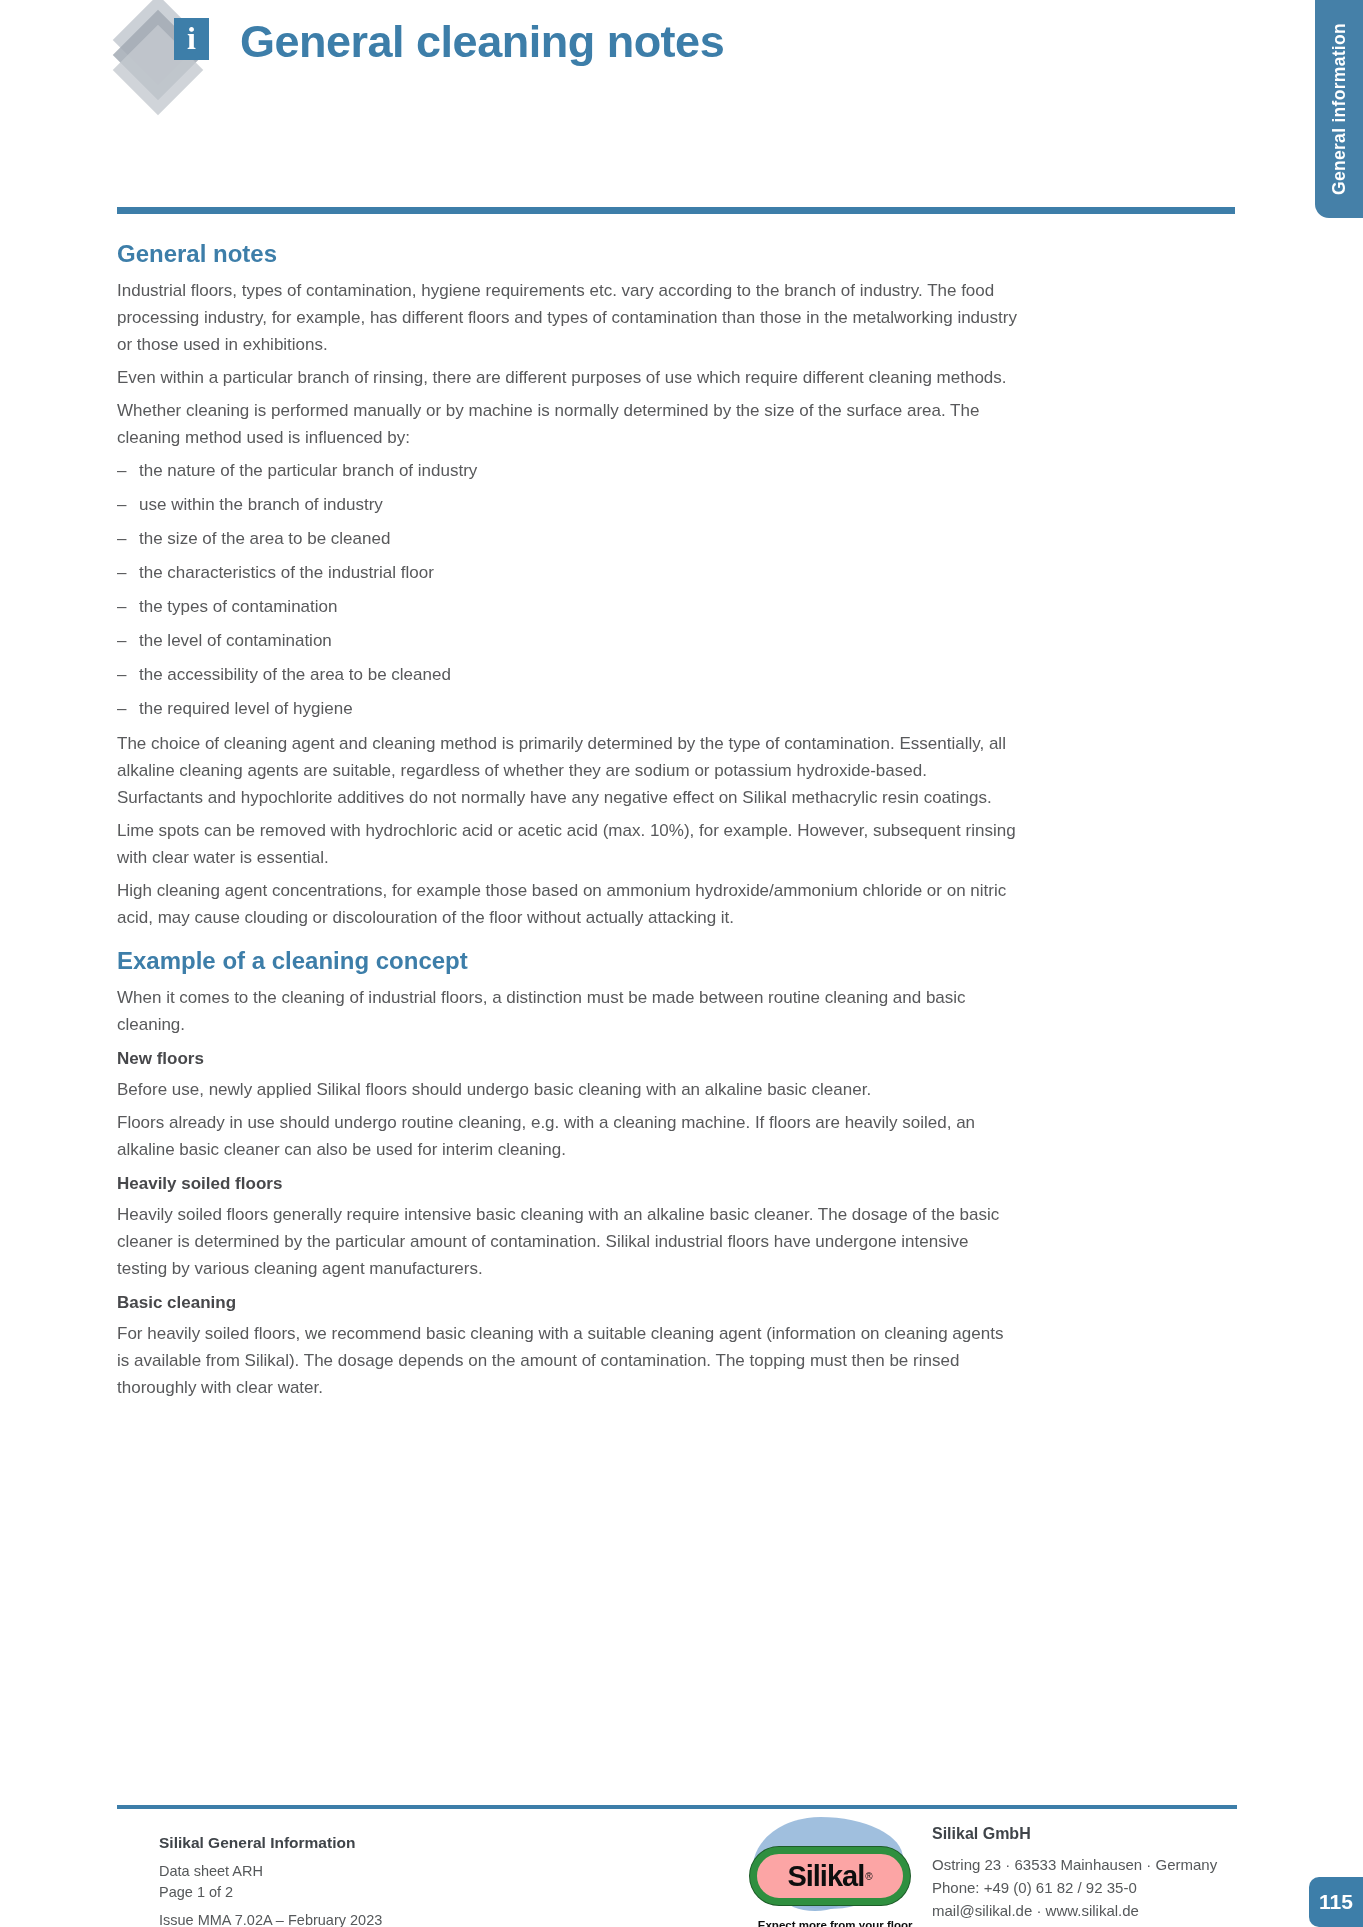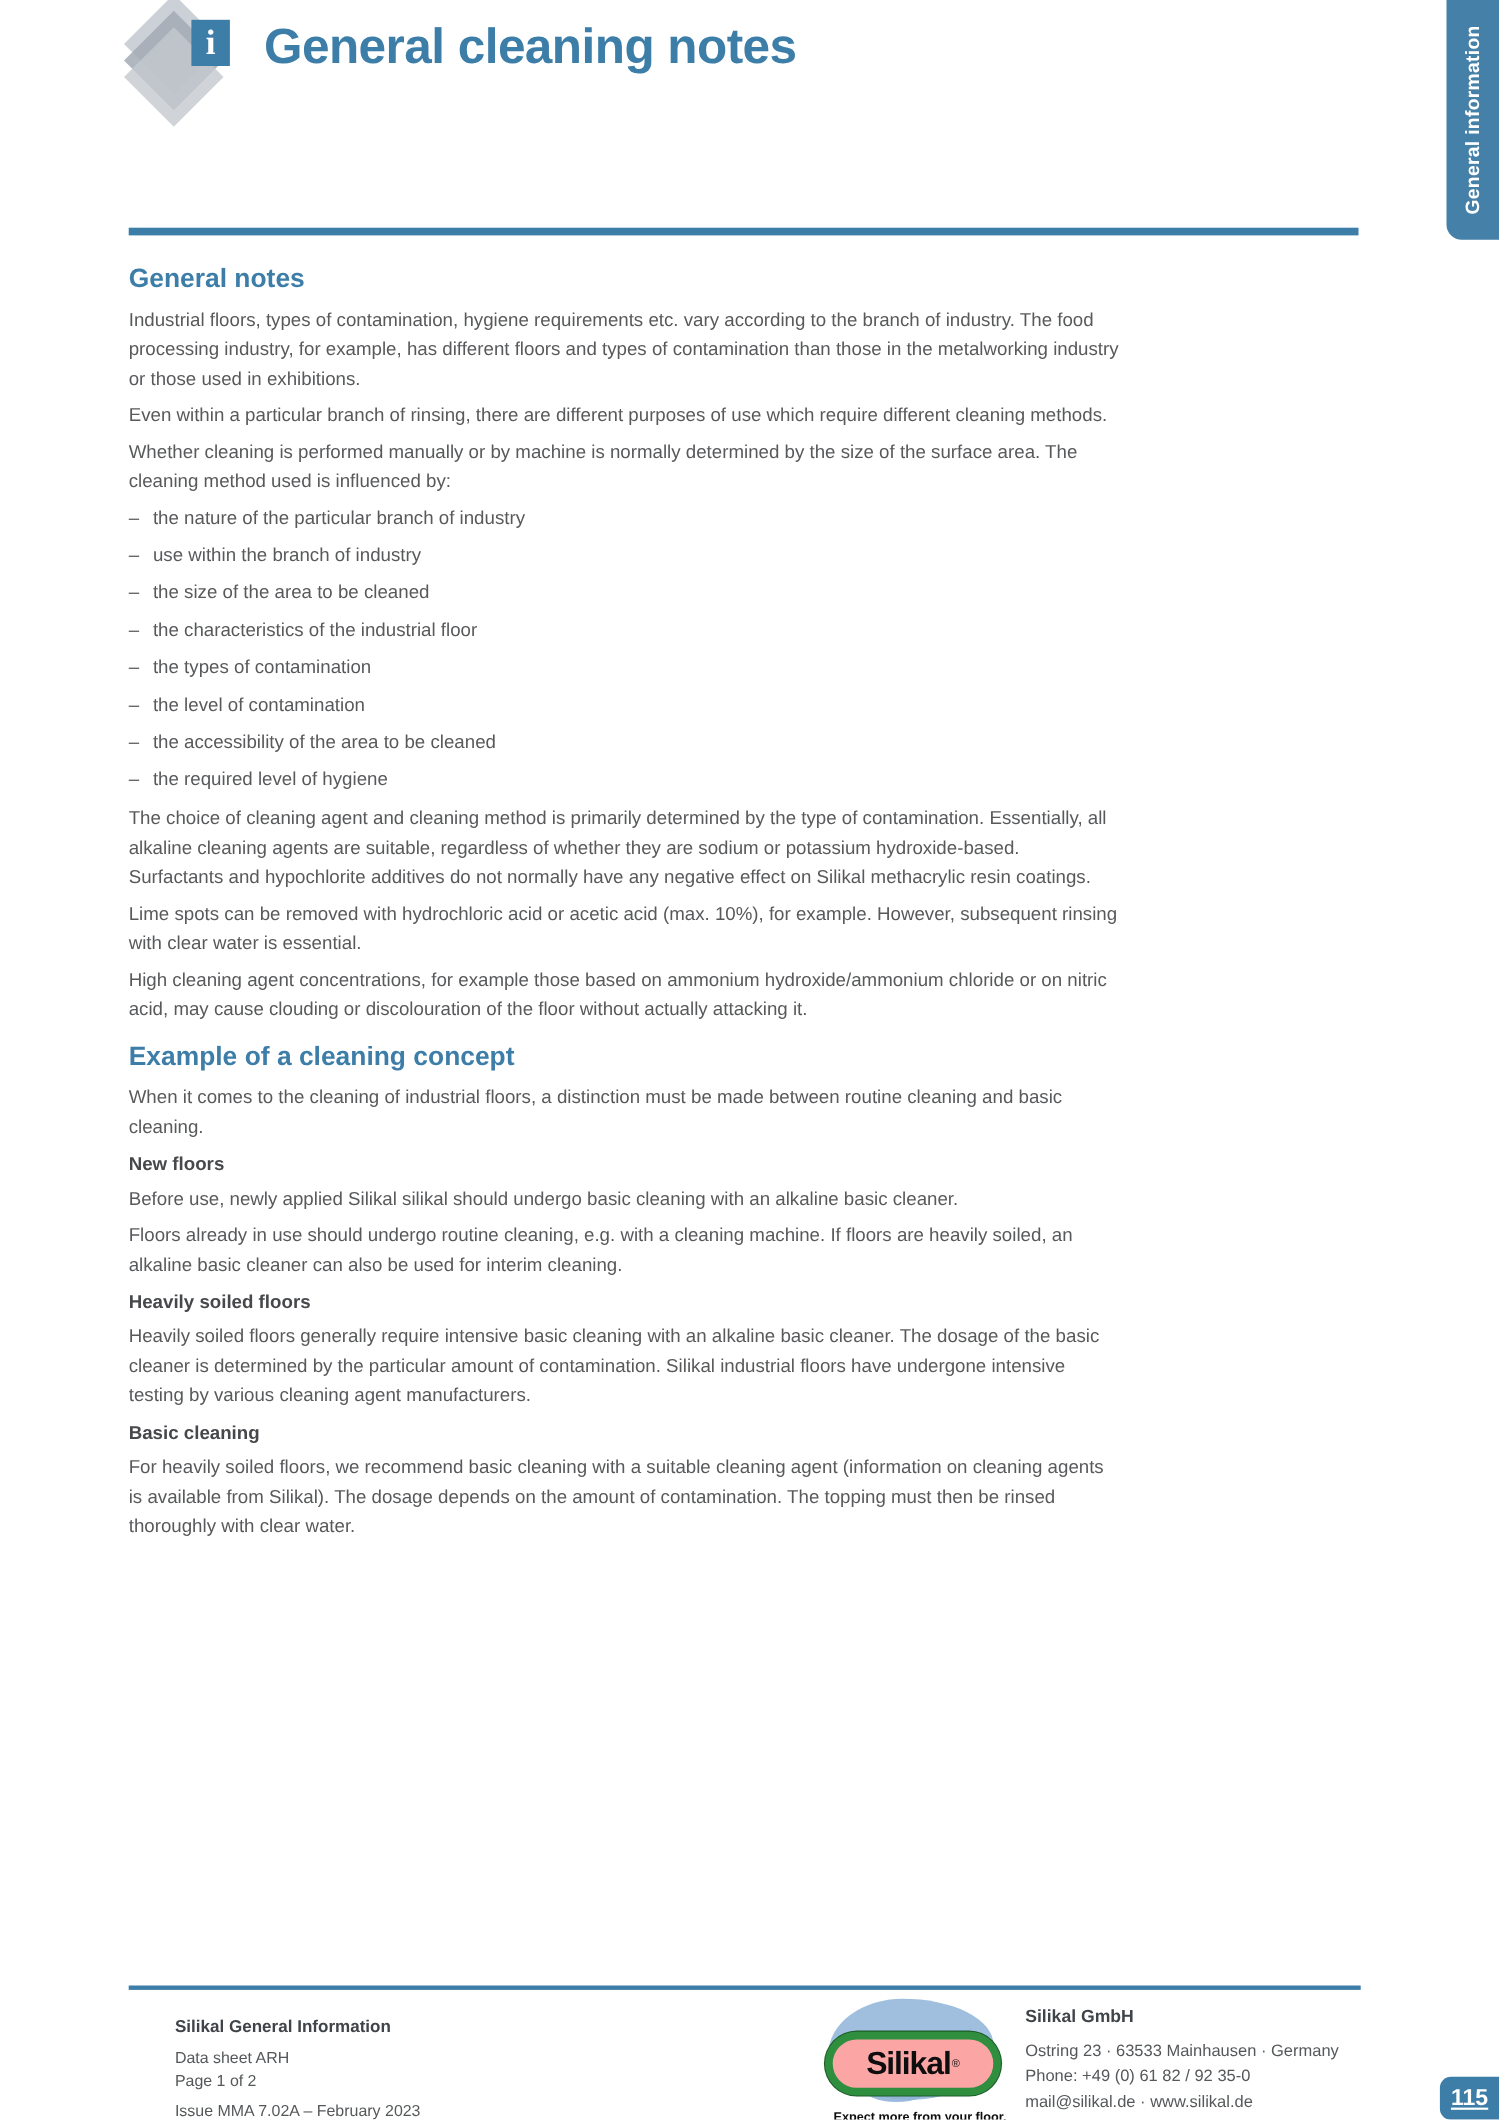--- a/index.html
+++ b/index.html
@@ -50,23 +50,23 @@
   .mb2{left:40px;top:70px;width:60px;height:26px;border-radius:50%;opacity:.9;}
   .pill{position:relative;width:146px;height:44px;margin:32px auto 0;background:#fca5a5;
     border:7px solid #2f8f3f;border-radius:30px;display:flex;align-items:center;justify-content:center;
     box-shadow:0 0 0 1px #1d5c28;}
   .pill .txt{font-weight:700;font-size:29px;color:#0e0e0e;letter-spacing:-1px;}
   .pill sup{font-size:10px;color:#0e0e0e;margin-left:1px;}
   .tagline{position:relative;margin-top:14px;text-align:right;font-size:11.5px;font-weight:700;color:#0e0e0e;}
   .company{position:absolute;left:932px;top:1825px;}
   .company .name{font-weight:700;font-size:16px;color:#3f4449;margin-bottom:10px;}
   .company .l{font-size:15px;color:#55585a;line-height:23px;}
-  .badge{position:absolute;right:0;bottom:0;width:54px;height:39px;background:#3d7ea9;
+  .badge{position:absolute;right:0;bottom:0;width:54px;height:50px;background:#3d7ea9;
     border-radius:10px 0 0 10px;display:flex;align-items:center;justify-content:center;
-    color:#fff;font-weight:700;font-size:21px;text-decoration:underline;}
+    color:#fff;font-weight:700;font-size:21px;}
 </style>
 </head>
 <body>
 
 <div class="page">
 
   <div class="doc-icon">
     <div class="diamond d1"></div>
     <div class="diamond d2"></div>
     <div class="diamond d3"></div>
@@ -121,21 +121,21 @@
         </li>
     </ul>
 
     <p>The choice of cleaning agent and cleaning method is primarily determined by the type of contamination. Essentially, all alkaline cleaning agents are suitable, regardless of whether they are sodium or potassium hydroxide-based. Surfactants and hypochlorite additives do not normally have any negative effect on Silikal methacrylic resin coatings.</p>
     <p>Lime spots can be removed with hydrochloric acid or acetic acid (max. 10%), for example. However, subsequent rinsing with clear water is essential.</p>
     <p>High cleaning agent concentrations, for example those based on ammonium hydroxide/ammonium chloride or on nitric acid, may cause clouding or discolouration of the floor without actually attacking it.</p>
 
     <h2 class="section">Example of a cleaning concept</h2>
     <p>When it comes to the cleaning of industrial floors, a distinction must be made between routine cleaning and basic cleaning.</p>
     <h3 class="sub">New floors</h3>
-    <p>Before use, newly applied Silikal silikal should undergo basic cleaning with an alkaline basic cleaner.</p>
+    <p>Before use, newly applied Silikal floors should undergo basic cleaning with an alkaline basic cleaner.</p>
     <p>Floors already in use should undergo routine cleaning, e.g. with a cleaning machine. If floors are heavily soiled, an alkaline basic cleaner can also be used for interim cleaning.</p>
     <h3 class="sub">Heavily soiled floors</h3>
     <p>Heavily soiled floors generally require intensive basic cleaning with an alkaline basic cleaner. The dosage of the basic cleaner is determined by the particular amount of contamination. Silikal industrial floors have undergone intensive testing by various cleaning agent manufacturers.</p>
     <h3 class="sub">Basic cleaning</h3>
     <p>For heavily soiled floors, we recommend basic cleaning with a suitable cleaning agent (information on cleaning agents is available from Silikal). The dosage depends on the amount of contamination. The topping must then be rinsed thoroughly with clear water.</p>
   </div>
 
   <div class="footer-rule"></div>
 
   <div class="footer-meta">

